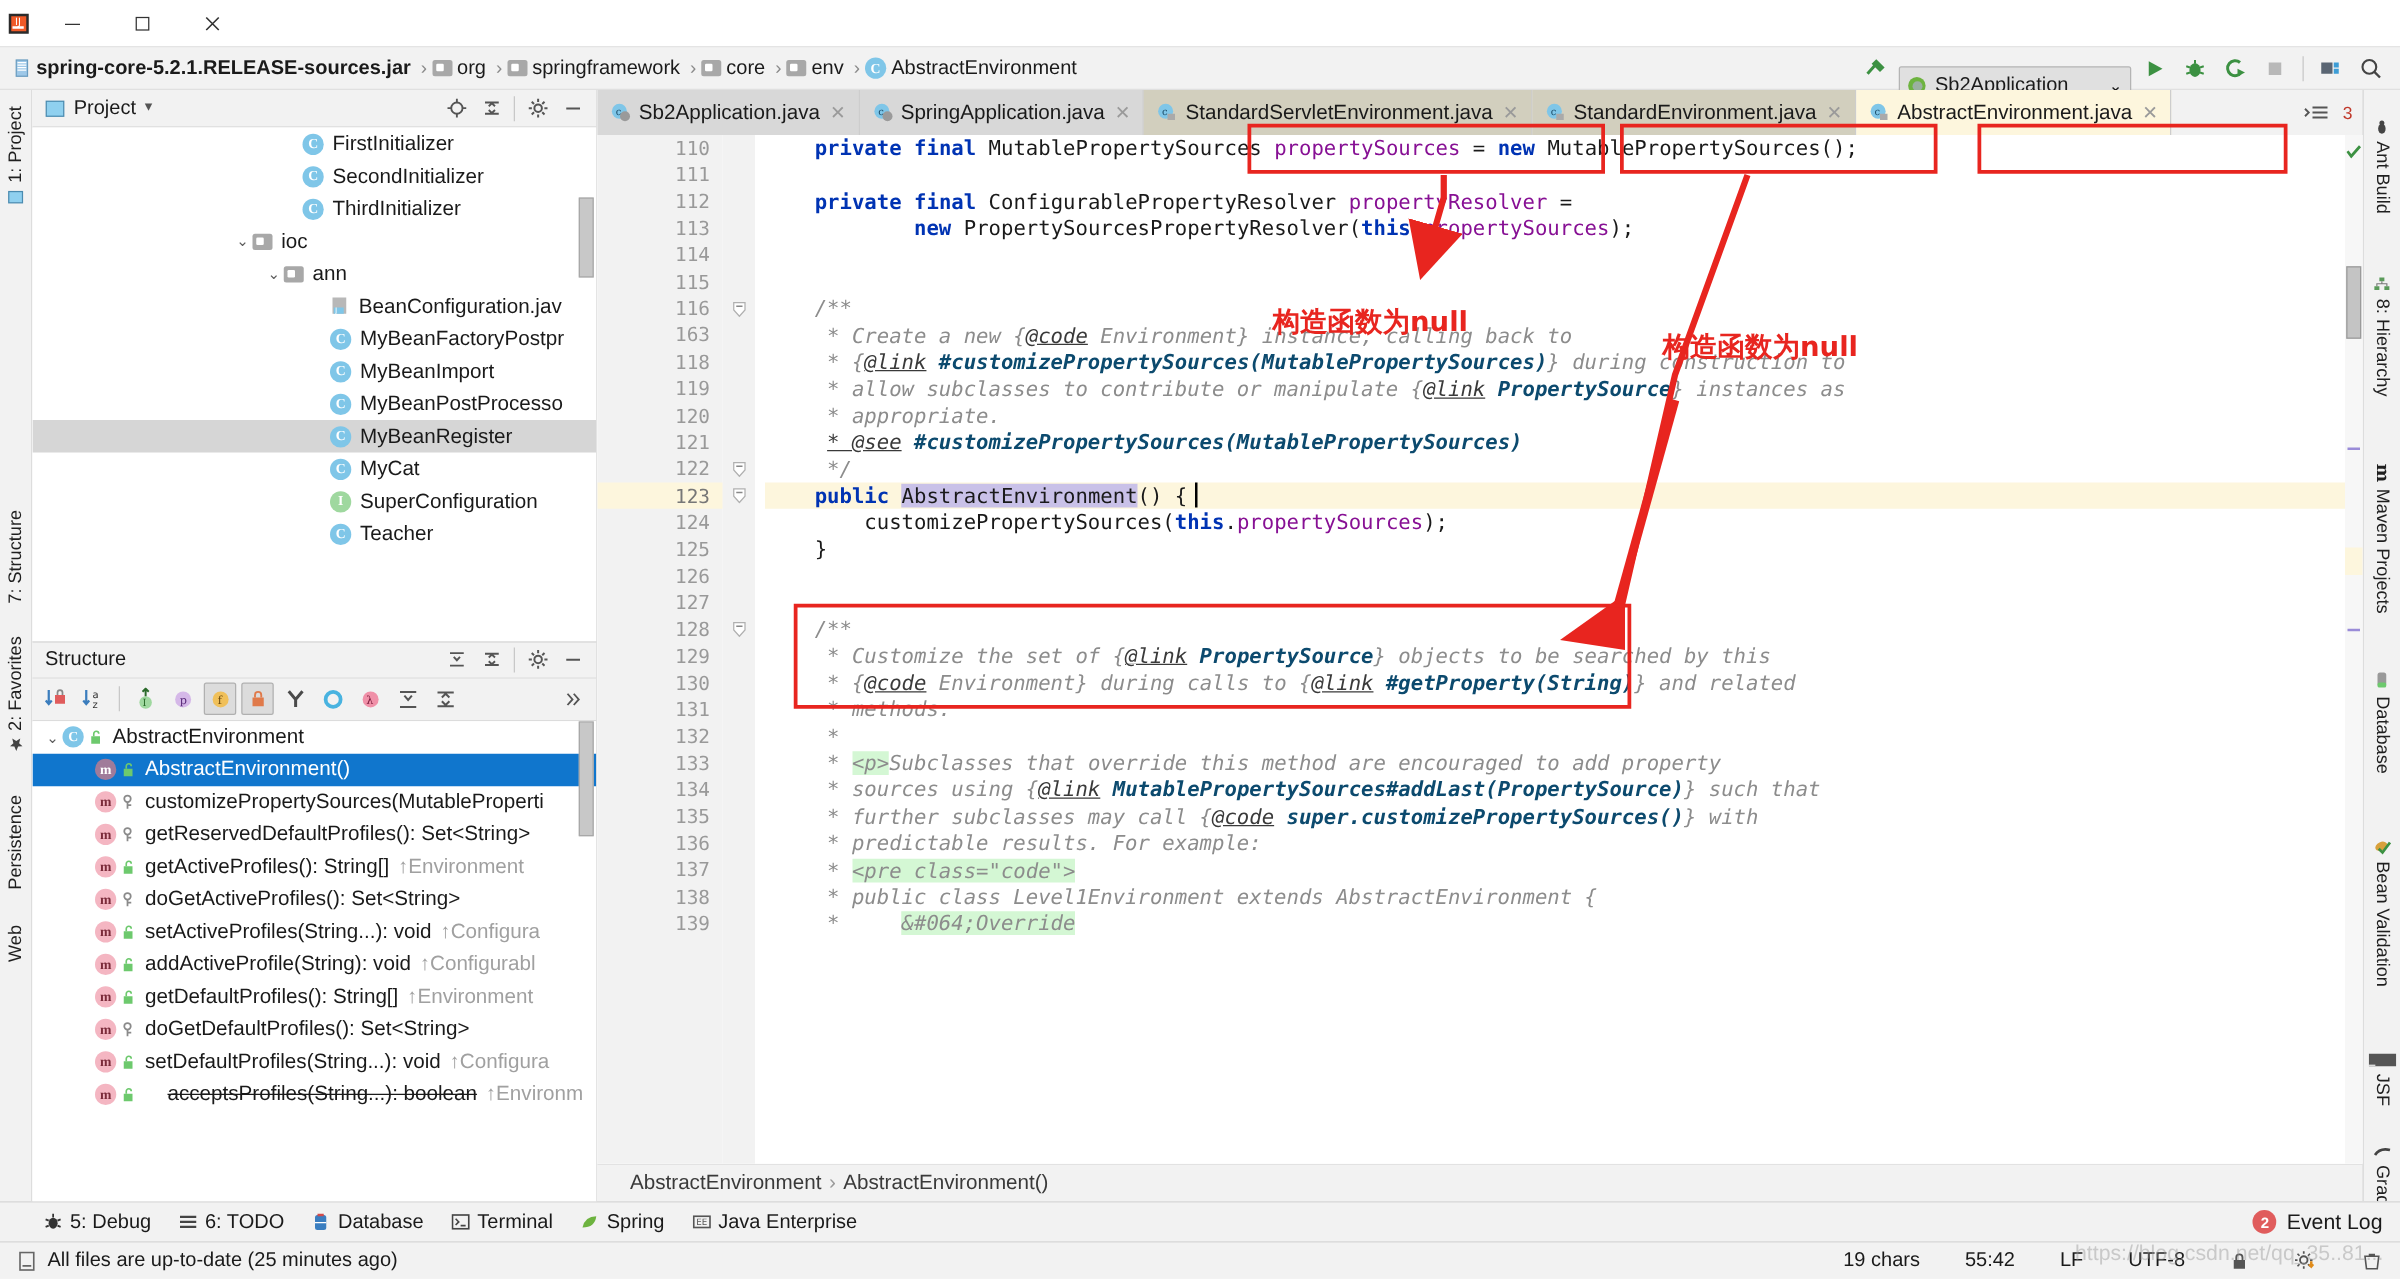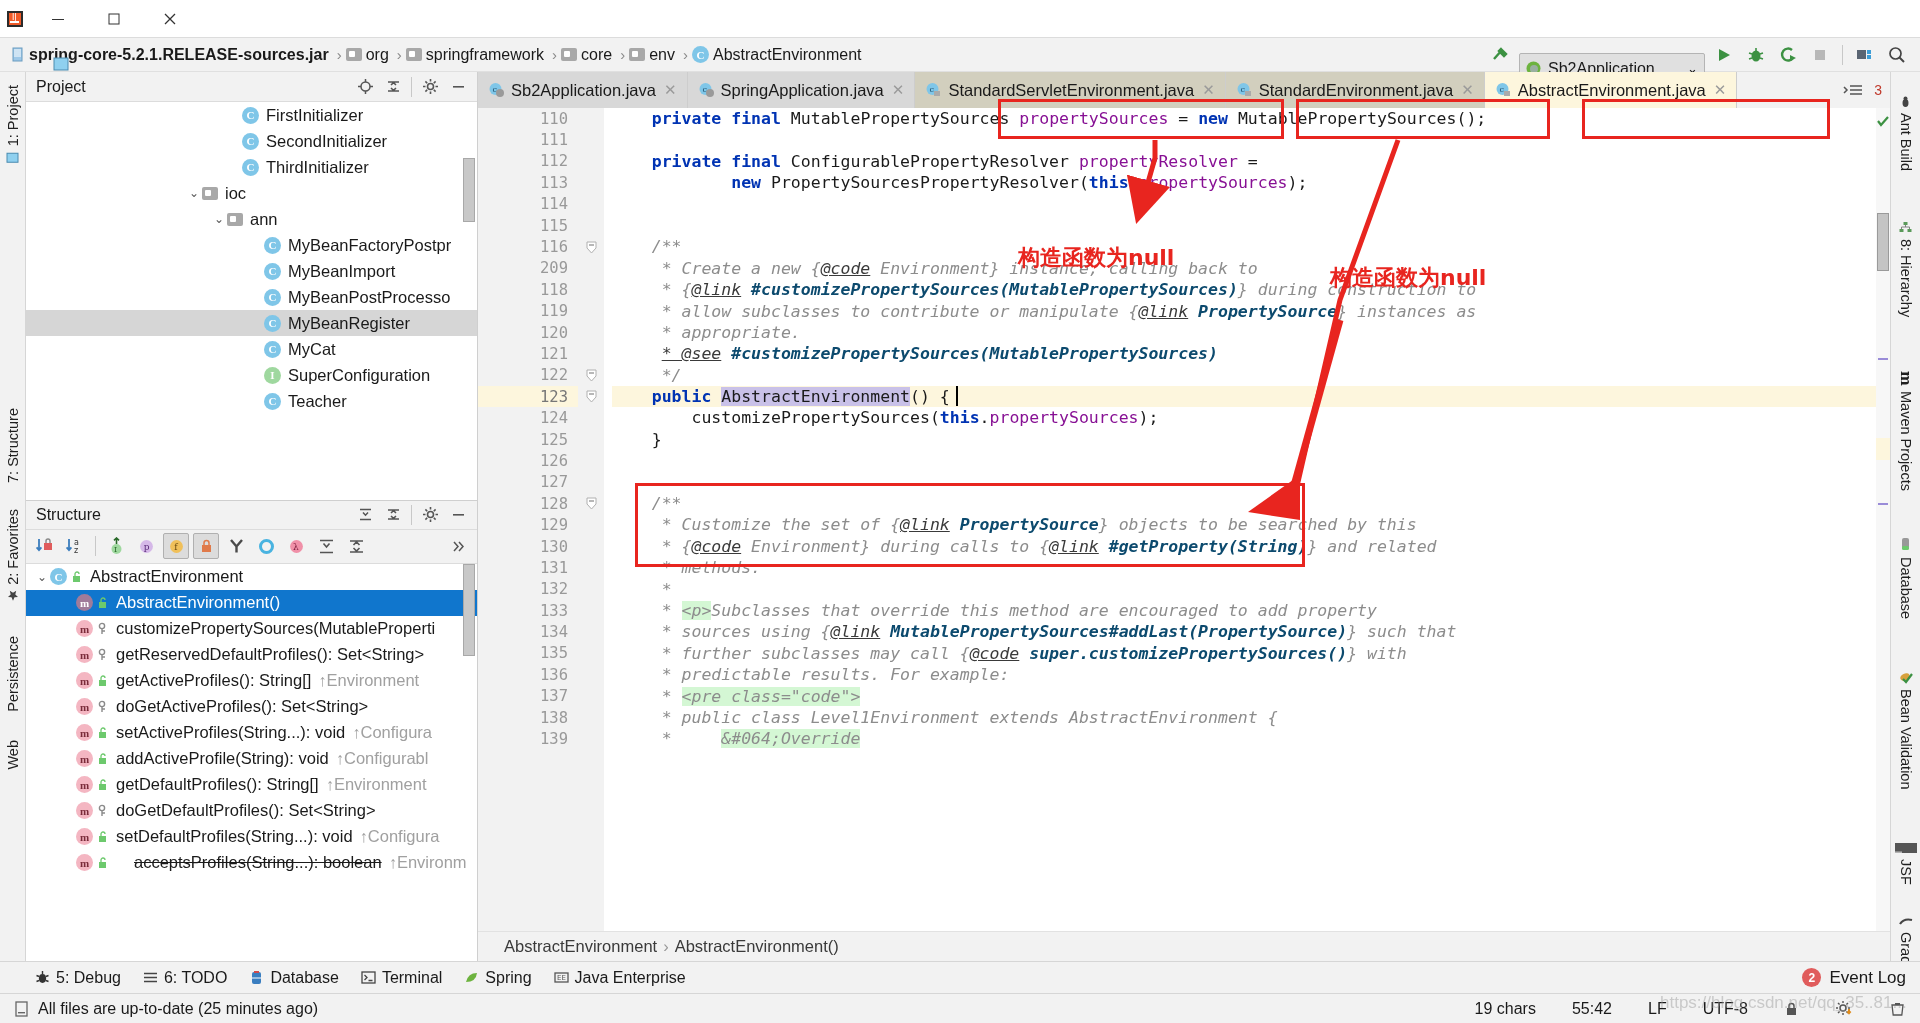--- a/index.html
+++ b/index.html
@@ -59,21 +59,21 @@
           display: flex; align-items: center; gap: 5px; color: #1f1f1f; }
   .vtab.up { transform: rotate(180deg); }
 
   
   .leftcol { width: 452px; display: flex; flex-direction: column; background: #ffffff;
              border-right: 1px solid #cfcfcf; min-height: 0; }
   .panel-head {
     height: 30px; background: #f2f2f2; display: flex; align-items: center;
     padding: 0 6px 0 10px; border-bottom: 1px solid #dcdcdc; flex: 0 0 30px; font-size: 16px;
   }
-  .panel-head .ttl { display: flex; gap: 7px; flex-direction: column; }
+  .panel-head .ttl { display: flex; gap: 7px; }
   .panel-head .acts { margin-left: auto; display: flex; align-items: center; gap: 2px; }
   .tree { flex: 1 1 auto; overflow: hidden; position: relative; background: #fff; }
   .trow { height: 26px; display: flex; align-items: center; font-size: 16.5px; white-space: nowrap; padding-right: 4px; }
   .trow.sel-grey { background: #d6d6d6; }
   .trow.sel-blue { background: #1076cd; color: #fff; }
   .arrow { width: 16px; display: inline-block; text-align: center; color: #5a5a5a; font-size: 12px; }
   .strike { text-decoration: line-through; }
   .grey { color: #a0a0a0; }
 
   .structhead { height: 30px; background: #f2f2f2; border-top: 1px solid #cfcfcf; }
@@ -367,20 +367,32 @@
           </div>
           <div class="trow">
             <span style="width:185px;display:inline-block"></span>
             <span class="arrow">⌄</span>
             <span class="ic folder"></span>
             <span style="margin-left:7px">ann</span>
           </div>
           <div class="trow">
             <span style="width:222px;display:inline-block"></span>
             <span class="arrow"></span>
+            <span class="ic">
+              <svg width="16" height="16">
+                <rect x="2" y="1" width="11" height="13" fill="#b8b8b8"></rect>
+                <rect x="3" y="9" width="8" height="5" fill="#7fc6e8"></rect>
+                <text x="4" y="13.5" font-size="6" fill="#fff" font-family="DejaVu Sans">J</text>
+              </svg>
+            </span>
+            <span style="margin-left:7px">BeanConfiguration.jav</span>
+          </div>
+          <div class="trow">
+            <span style="width:222px;display:inline-block"></span>
+            <span class="arrow"></span>
             <span class="ic circ c-class">C</span>
             <span style="margin-left:7px">MyBeanFactoryPostpr</span>
           </div>
           <div class="trow">
             <span style="width:222px;display:inline-block"></span>
             <span class="arrow"></span>
             <span class="ic circ c-class">C</span>
             <span style="margin-left:7px">MyBeanImport</span>
           </div>
           <div class="trow">
@@ -747,21 +759,21 @@
 
       <div class="edmain">
         <div class="gutter" id="gutter-host">
             <div class="gline">110</div>
             <div class="gline">111</div>
             <div class="gline">112</div>
             <div class="gline">113</div>
             <div class="gline">114</div>
             <div class="gline">115</div>
             <div class="gline">116</div>
-            <div class="gline">209</div>
+            <div class="gline">163</div>
             <div class="gline">118</div>
             <div class="gline">119</div>
             <div class="gline">120</div>
             <div class="gline">121</div>
             <div class="gline">122</div>
             <div class="gline hl">123</div>
             <div class="gline">124</div>
             <div class="gline">125</div>
             <div class="gline">126</div>
             <div class="gline">127</div>

